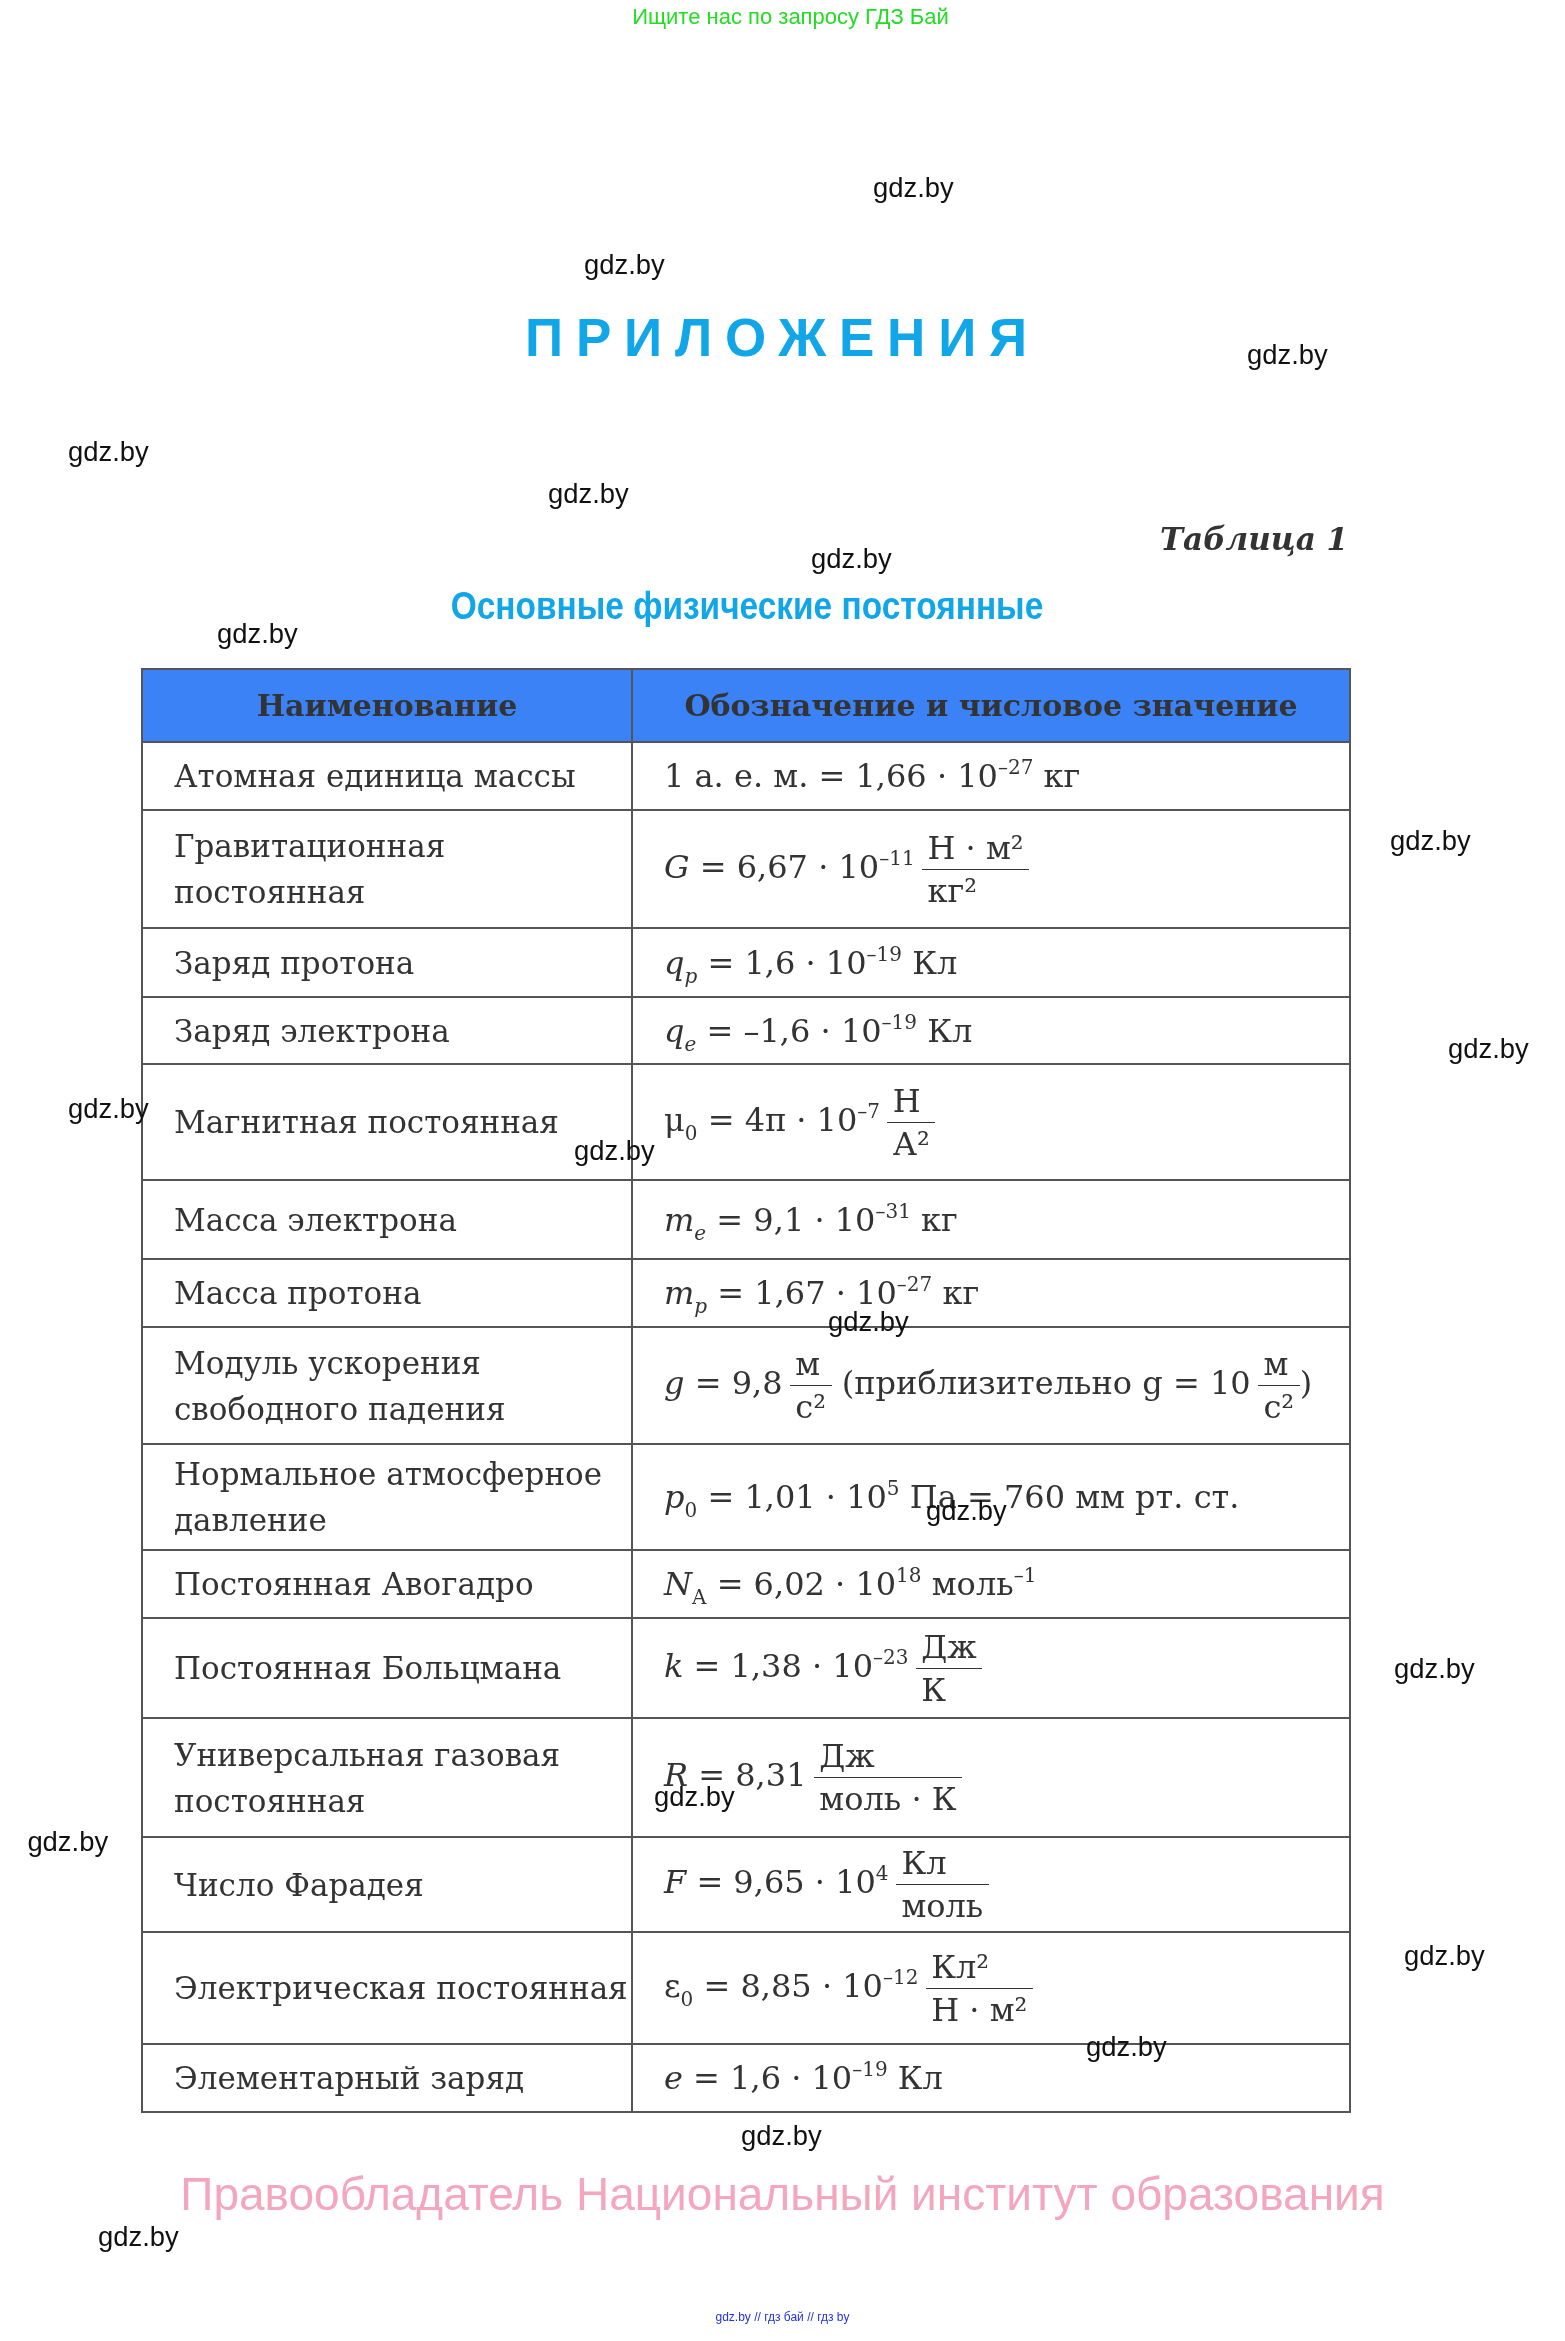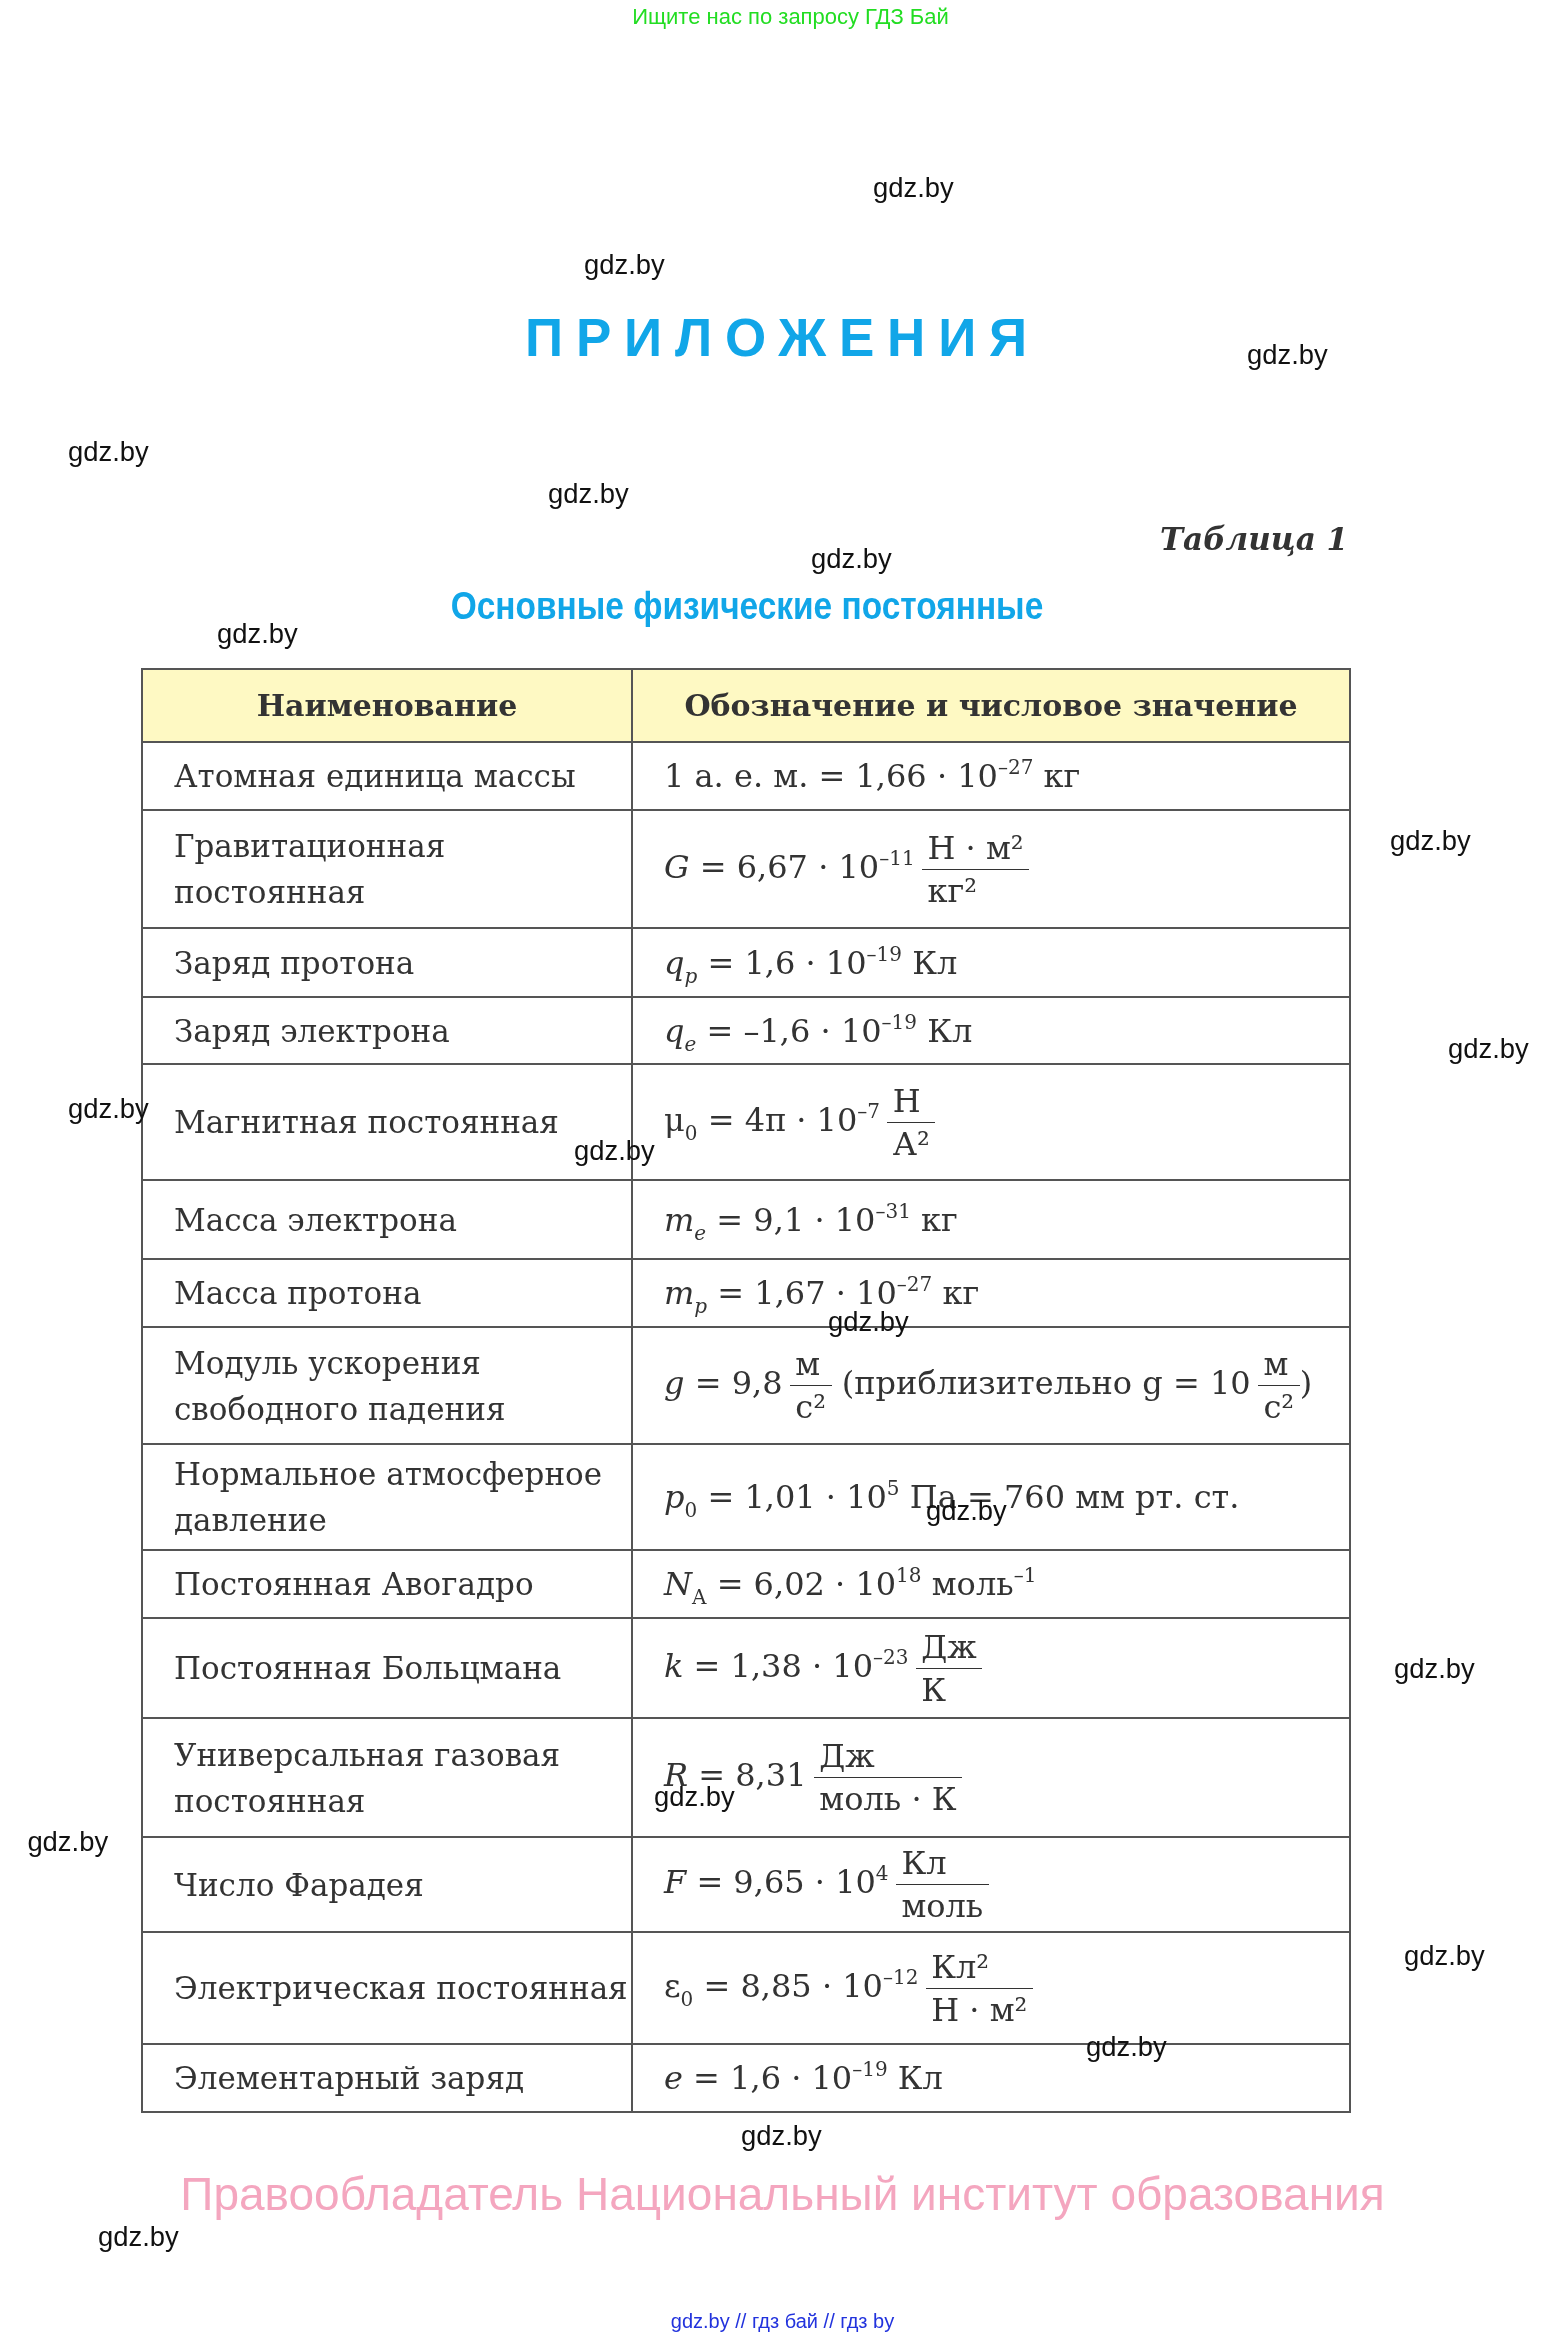--- a/index.html
+++ b/index.html
@@ -5,31 +5,31 @@
   html, body { margin:0; padding:0; background:#ffffff; }
   body { width:1565px; height:2342px; position:relative; overflow:hidden; font-family:"DejaVu Serif", serif; color:#333; }
   .abs { position:absolute; }
   .topbanner { left:8px; width:1565px; top:3.7px; text-align:center; font-family:"Liberation Sans", sans-serif; font-size:22px; color:#22dd22; }
   .wm { font-family:"Liberation Sans", sans-serif; font-size:27.4px; color:#111; line-height:27.4px; white-space:nowrap; }
   .main-title { left:0; width:1565px; top:307px; text-align:center; font-family:"Liberation Sans", sans-serif; font-weight:bold; font-size:53px; letter-spacing:12.8px; color:#11a6e8; }
   .table-label { left:1160px; top:521px; font-family:"DejaVu Serif", serif; font-style:italic; font-weight:bold; font-size:31px; color:#333; }
   .table-title { left:0; width:1494px; top:585px; text-align:center; font-family:"Liberation Sans", sans-serif; font-weight:bold; font-size:38px; color:#11a6e8; transform:scaleX(0.88); transform-origin:747px 0; }
   table.consts { position:absolute; left:141px; top:668px; width:1210px; border-collapse:collapse; font-family:"DejaVu Serif", serif; font-size:31px; color:#333; }
   table.consts td, table.consts th { border:2.7px solid #555; padding:0 0 0 31px; vertical-align:middle; text-align:left; }
-  table.consts th { background:#fef9c3; font-weight:bold; text-align:center; padding:0; font-size:30px; }
+  table.consts th { background:#3b82f6; font-weight:bold; text-align:center; padding:0; font-size:30px; }
   table.consts td.name { width:457px; line-height:46px;margin-left:20px; }
   table.consts td.val { font-size:32px; white-space:nowrap; }
   .it { font-style:italic; }
   sup { font-size:20px; vertical-align:12.8px; line-height:0; }
   sub { font-size:20px; vertical-align:-9.1px; line-height:0; }
   .frac { display:inline-block; vertical-align:middle; text-align:left; margin-left:7.3px; }
   .frac .num { display:block; padding:0 5.5px; border-bottom:1.8px solid #333; line-height:42px; }
   .frac .den { display:block; padding:0 5.5px; line-height:42px; }
   .rights { left:0; width:1565px; top:2167px; text-align:center; font-family:"Liberation Sans", sans-serif; font-size:46px; color:#f4a6bf; }
-  .footer { left:0; width:1565px; top:2310px; text-align:center; font-family:"Liberation Sans", sans-serif; font-size:20px; color:#2233dd; }
+  .footer { left:0; width:1565px; top:2310px; text-align:center; font-family:"Liberation Sans", sans-serif; font-size:12px; color:#2233dd; }
 </style>
 </head>
 <body>
 
 <div class="abs topbanner">Ищите нас по запросу ГДЗ Бай</div>
 
 <div class="abs wm" style="left:873px;top:174px">gdz.by</div>
 <div class="abs wm" style="left:584px;top:251px">gdz.by</div>
 <div class="abs wm" style="left:1247px;top:341px">gdz.by</div>
 <div class="abs wm" style="left:68px;top:438px">gdz.by</div>

